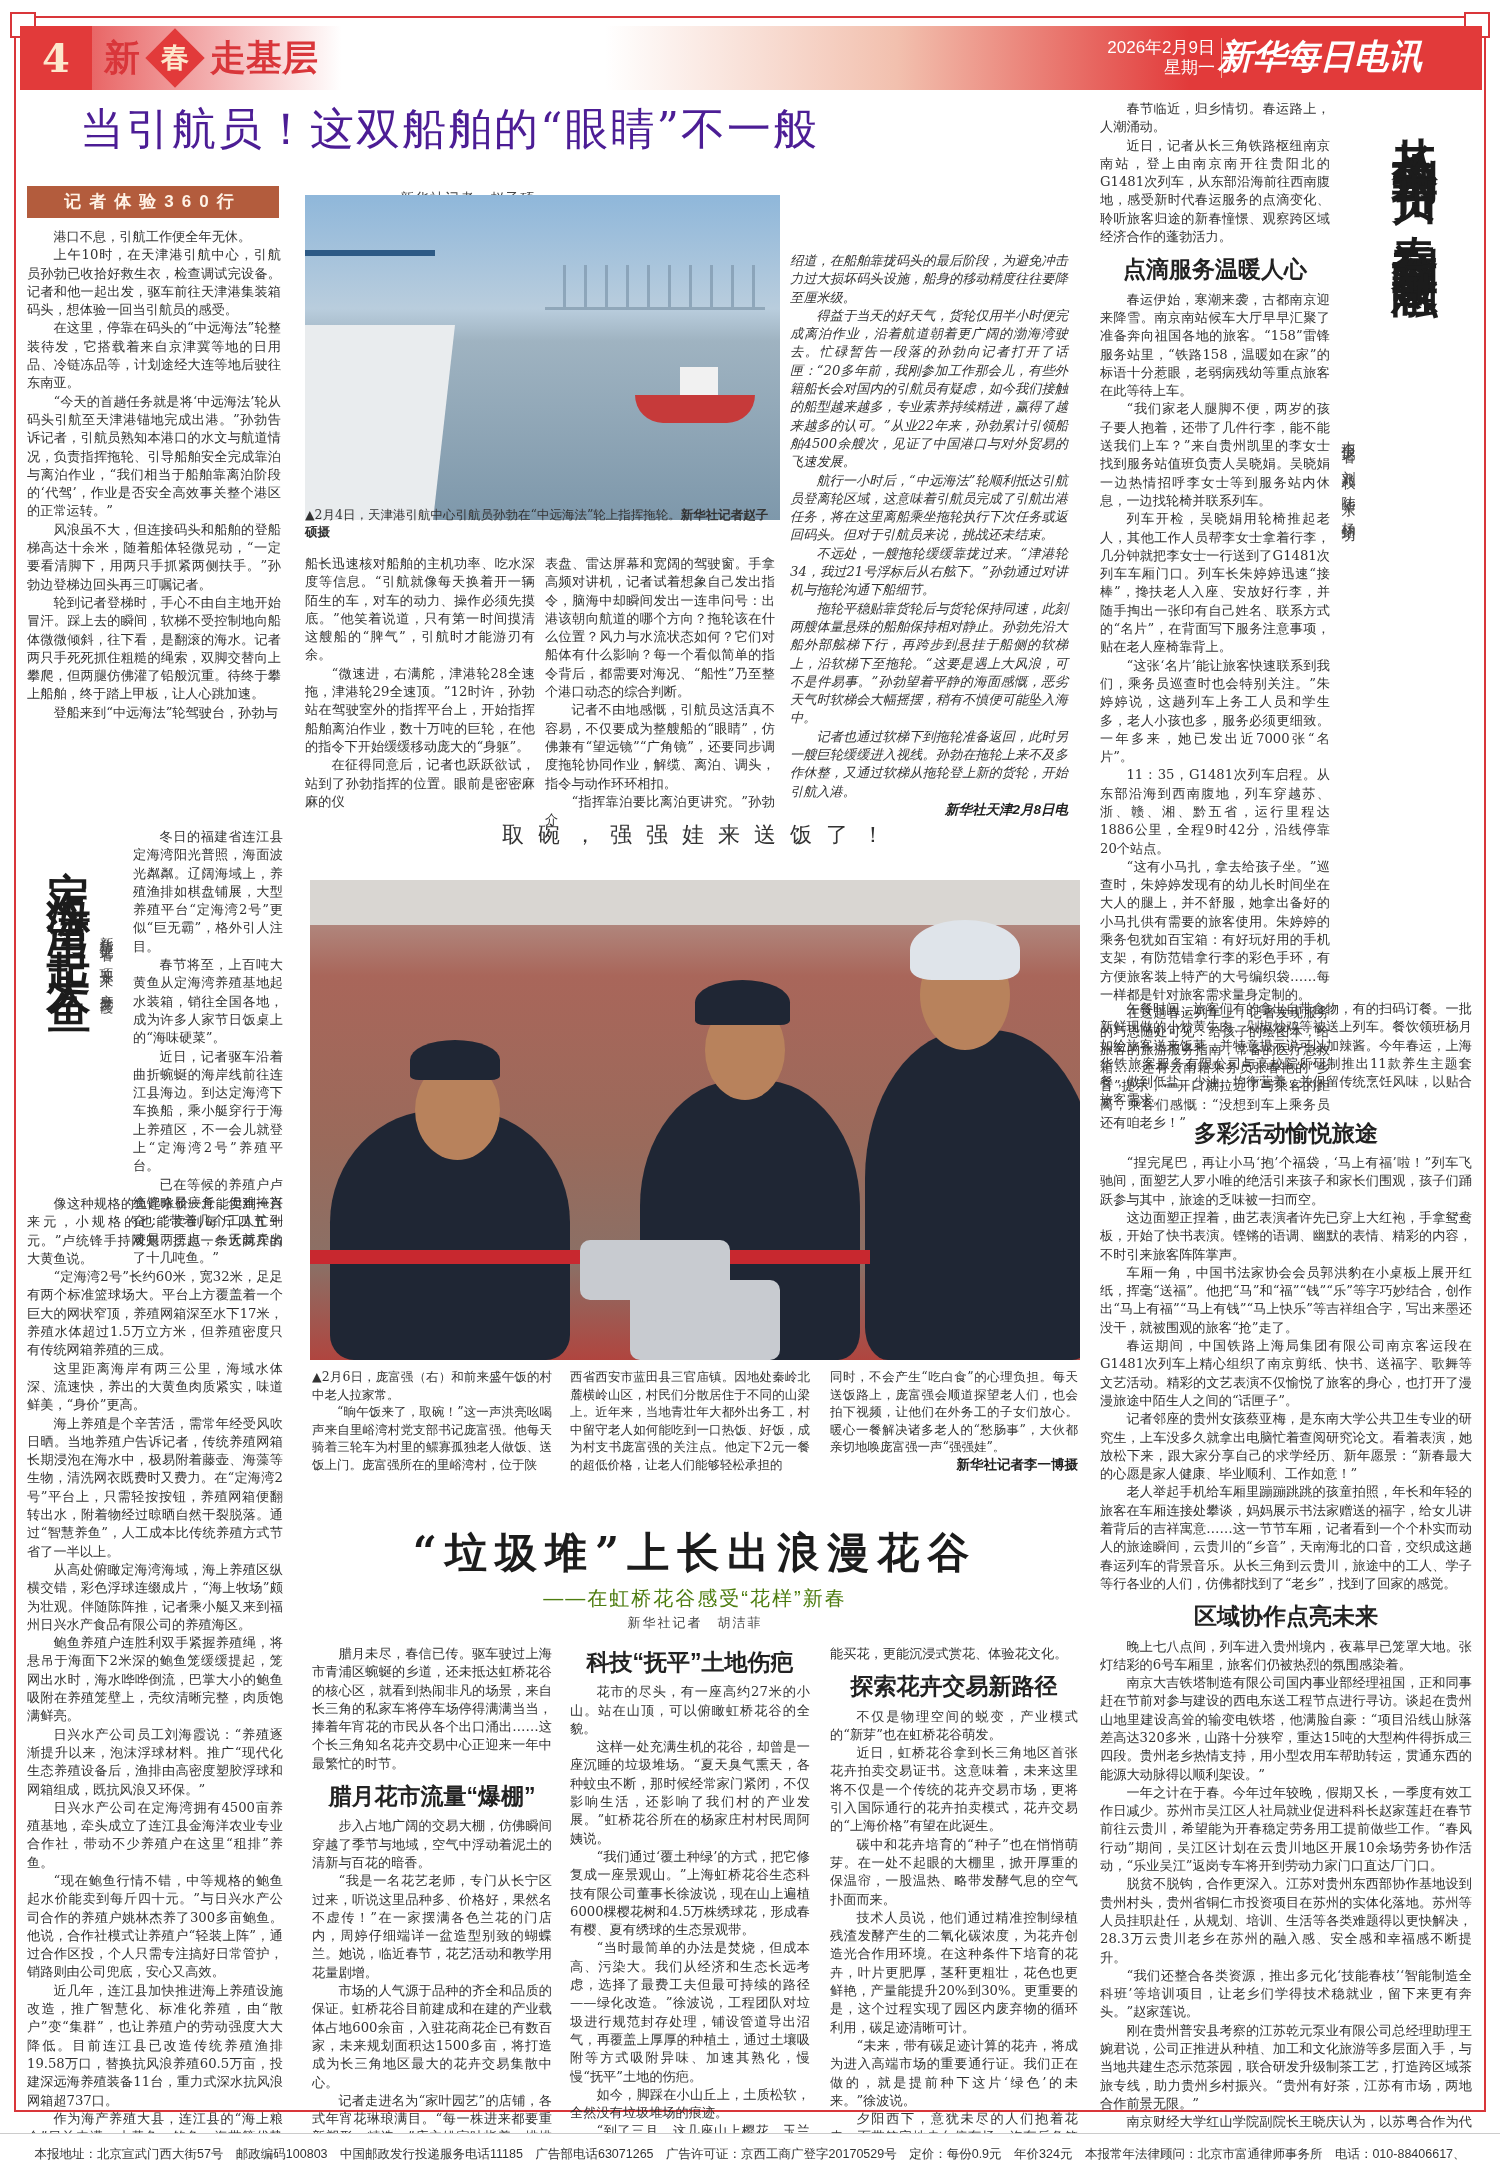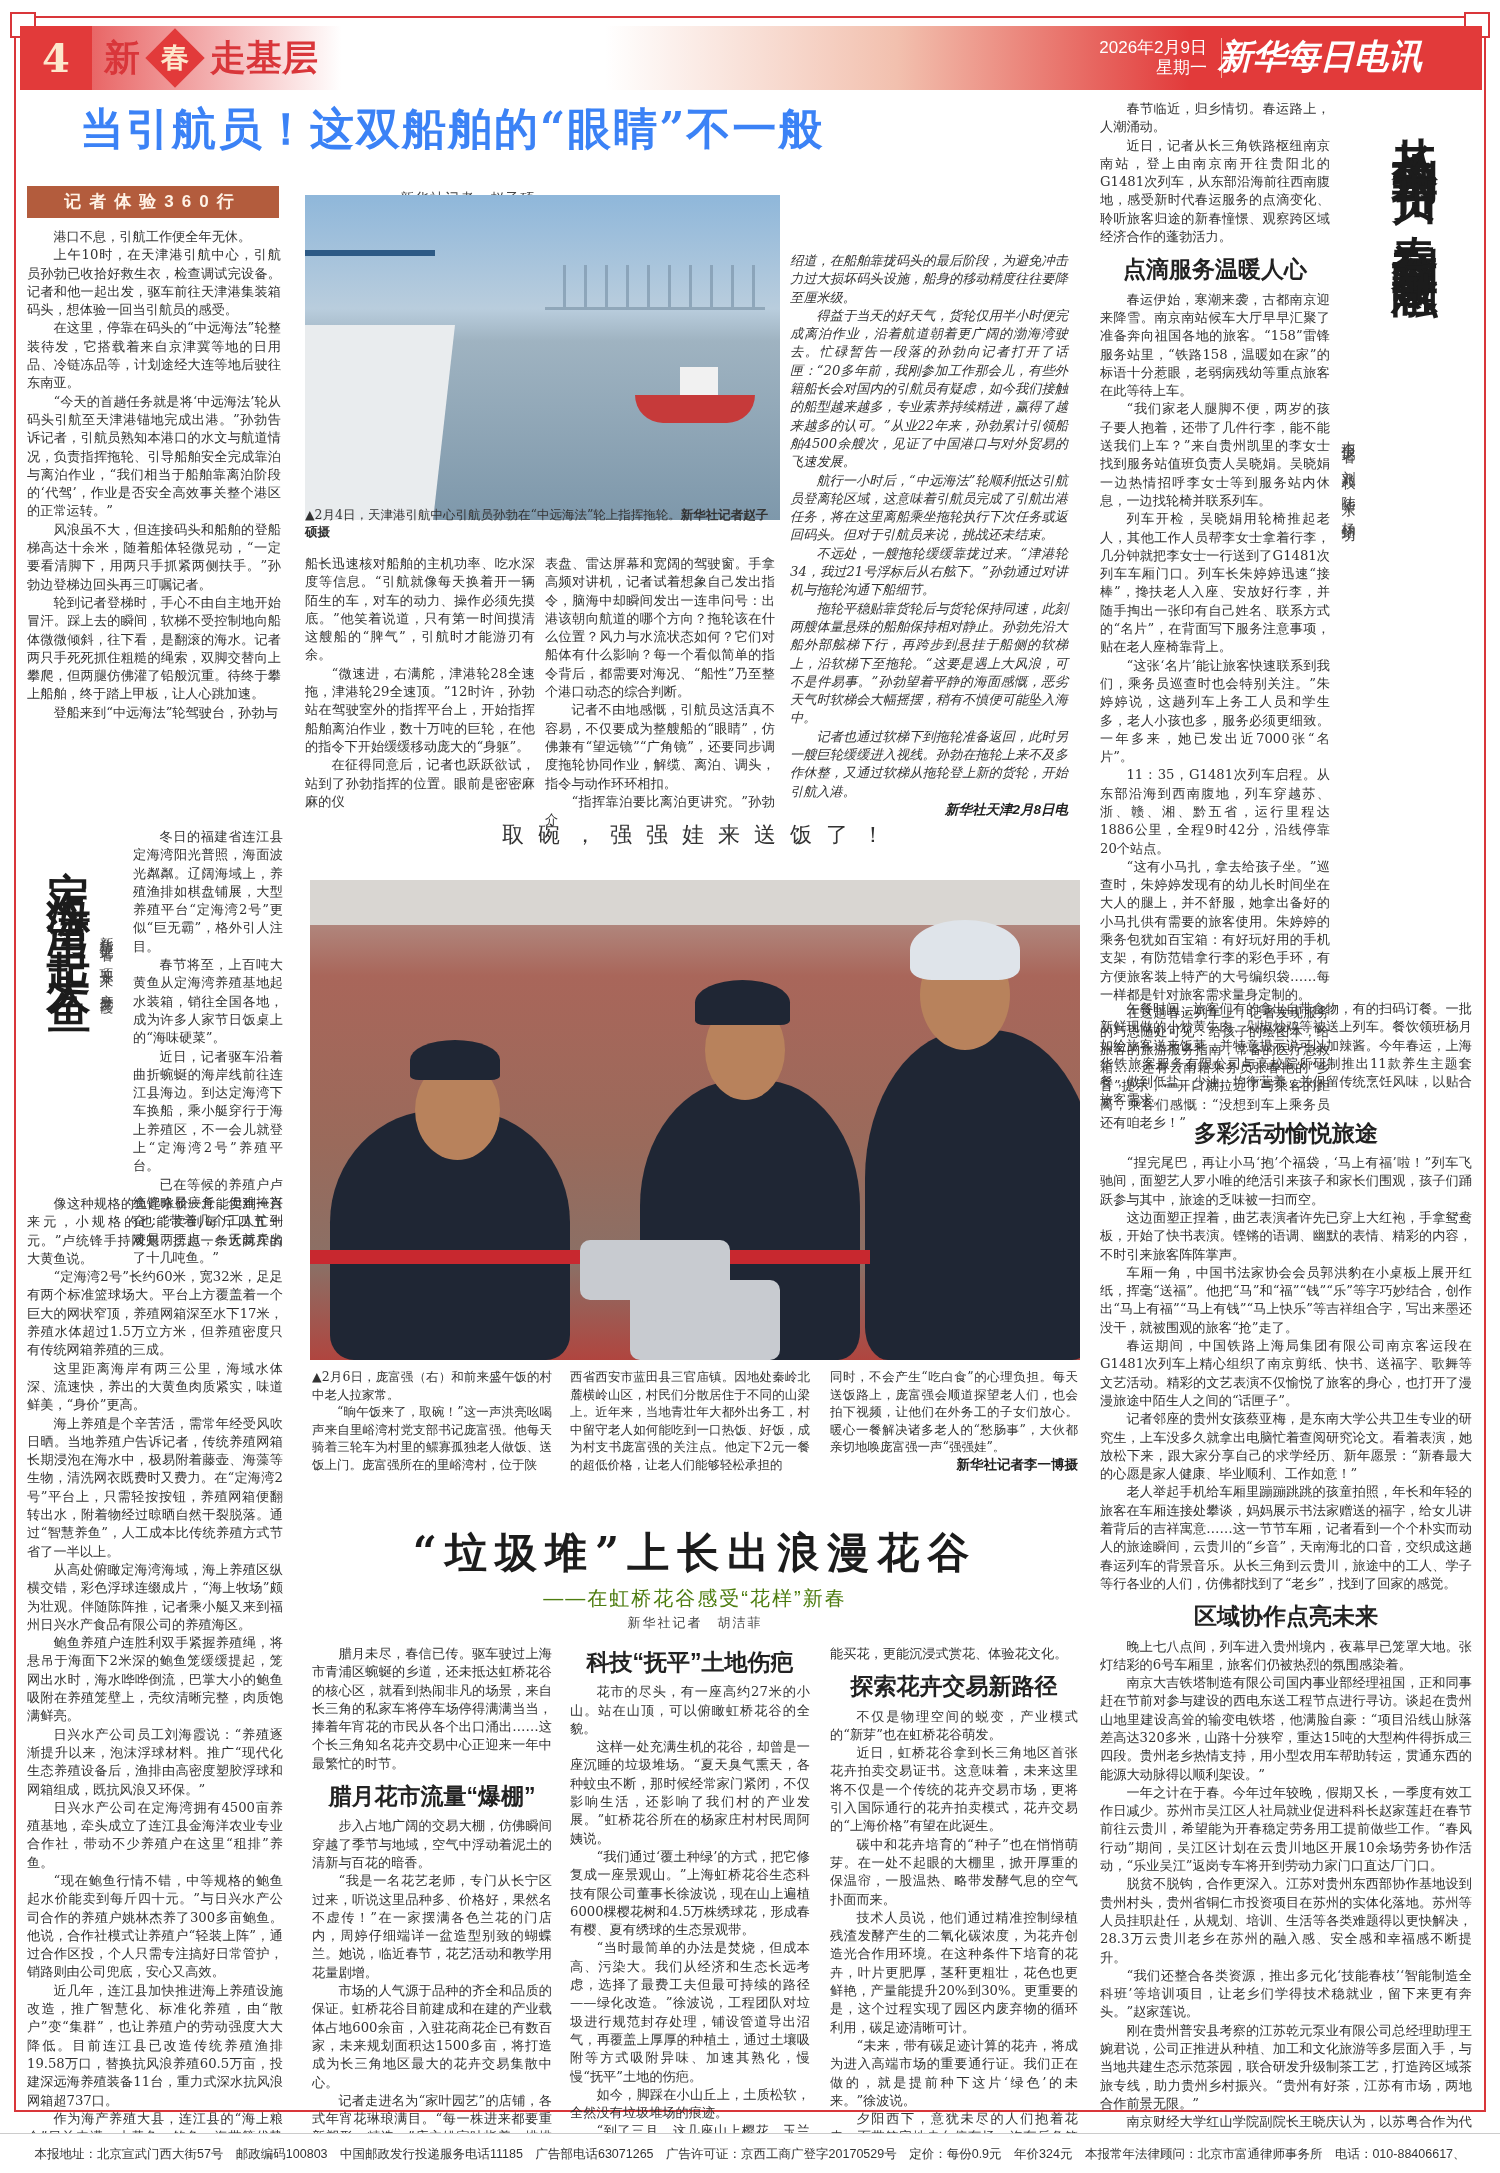--- a/index.html
+++ b/index.html
@@ -10,33 +10,33 @@
   .corner { position: absolute; width: 26px; height: 26px; border: 2px solid #d9363a; background: #fff; }
   .corner.tl { left: -6px; top: -6px; }
   .corner.tr { right: -6px; top: -6px; }
 
   
   .masthead { position: absolute; left: 20px; top: 26px; width: 1462px; height: 64px; background: linear-gradient(90deg, #e23a3a 0%, #e23a3a 0%, #ffffff 22%, #ffffff 40%, #f2c0ae 60%, #e23a3a 80%, #e23a3a 100%); }
   .mast-num { position: absolute; left: 0; top: 0; width: 72px; height: 64px; background: #e23a3a; color: #fde7cc; font-family: "DejaVu Serif", serif; font-weight: bold; font-size: 40px; text-align: center; line-height: 64px; }
   .mast-title { position: absolute; left: 84px; top: 8px; height: 48px; display: flex; align-items: center; gap: 8px; font-size: 36px; color: #d9363a; font-weight: bold; }
   .mast-title .diamond { width: 42px; height: 42px; background: #e23a3a; transform: rotate(45deg); display: flex; align-items: center; justify-content: center; margin: 0 6px; }
   .mast-title .diamond span { transform: rotate(-45deg); color: #fde7cc; font-size: 28px; }
-  .mast-date { position: absolute; right: 260px; top: 12px; color: #fff; font-family: "Liberation Sans", sans-serif; font-size: 17px; text-align: right; line-height: 20px; padding-right: 14px; border-right: 1px solid #f6b3a6; }
+  .mast-date { position: absolute; right: 260px; top: 12px; color: #fff; font-family: "Liberation Sans", sans-serif; font-size: 17px; text-align: right; line-height: 20px; padding-right: 6px; border-right: 1px solid #f6b3a6; }
   .mast-paper { position: absolute; right: 60px; top: 8px; color: #fff; font-size: 34px; font-weight: bold; font-style: italic; }
 
   
   .body-text { font-size: 13.2px; line-height: 18.3px; text-align: justify; color: #333; }
   .body-text p { text-indent: 2em; }
   .sig { font-family: "Liberation Sans", sans-serif; font-weight: bold; font-size: 13.5px; text-align: right; color: #222; }
   .subhead { font-family: Liberation Sans, sans-serif; font-weight: bold; font-size: 23px; text-align: center; color: #222; margin: 14px 0 12px; }
 
   .abs { position: absolute; }
 
   
-  .a1-title { left: 80px; top: 100px; font-size: 44px; font-weight: bold; color: #3b82f6; letter-spacing: 2px; }
+  .a1-title { left: 80px; top: 100px; font-size: 44px; font-weight: normal; color: #4c1d95; letter-spacing: 2px; }
   .a1-byline { left: 400px; top: 190px; font-size: 14px; color: #444; letter-spacing: 1px; }
   .tag-box { left: 27px; top: 186px; width: 252px; height: 32px; background: #b35c3d; color: #fff2e6; font-family: "Liberation Sans", sans-serif; font-weight: bold; font-size: 17px; letter-spacing: 8px; text-align: center; line-height: 32px; }
   .photo-ship { left: 305px; top: 195px; width: 475px; height: 325px; background: linear-gradient(180deg, #8fb7da 0%, #b9cddd 35%, #9fb3c1 45%, #7e98ab 100%); overflow: hidden; }
   .ship-hull { position: absolute; left: 0; top: 130px; width: 150px; height: 200px; background: #e9ecee; clip-path: polygon(0 0, 100% 0, 85% 100%, 0 100%); }
   .ship-rail { position: absolute; left: 0; top: 55px; width: 130px; height: 80px; border-top: 6px solid #2d5a86; }
   .tug { position: absolute; left: 330px; top: 200px; width: 120px; height: 28px; background: #c63a3a; border-radius: 0 0 30px 30px; }
   .tug-cabin { position: absolute; left: 375px; top: 172px; width: 38px; height: 30px; background: #f1f1f1; }
   .cranes { position: absolute; left: 240px; top: 70px; width: 220px; height: 45px; border-bottom: 3px solid #7f97ab; opacity: 0.7; background: repeating-linear-gradient(90deg, transparent 0 18px, #7e97ac 18px 21px); }
   .cap1 { left: 305px; top: 507px; width: 470px; font-size: 12.5px; color: #333; }
   .cap1 b { font-family: "Liberation Sans", sans-serif; }

